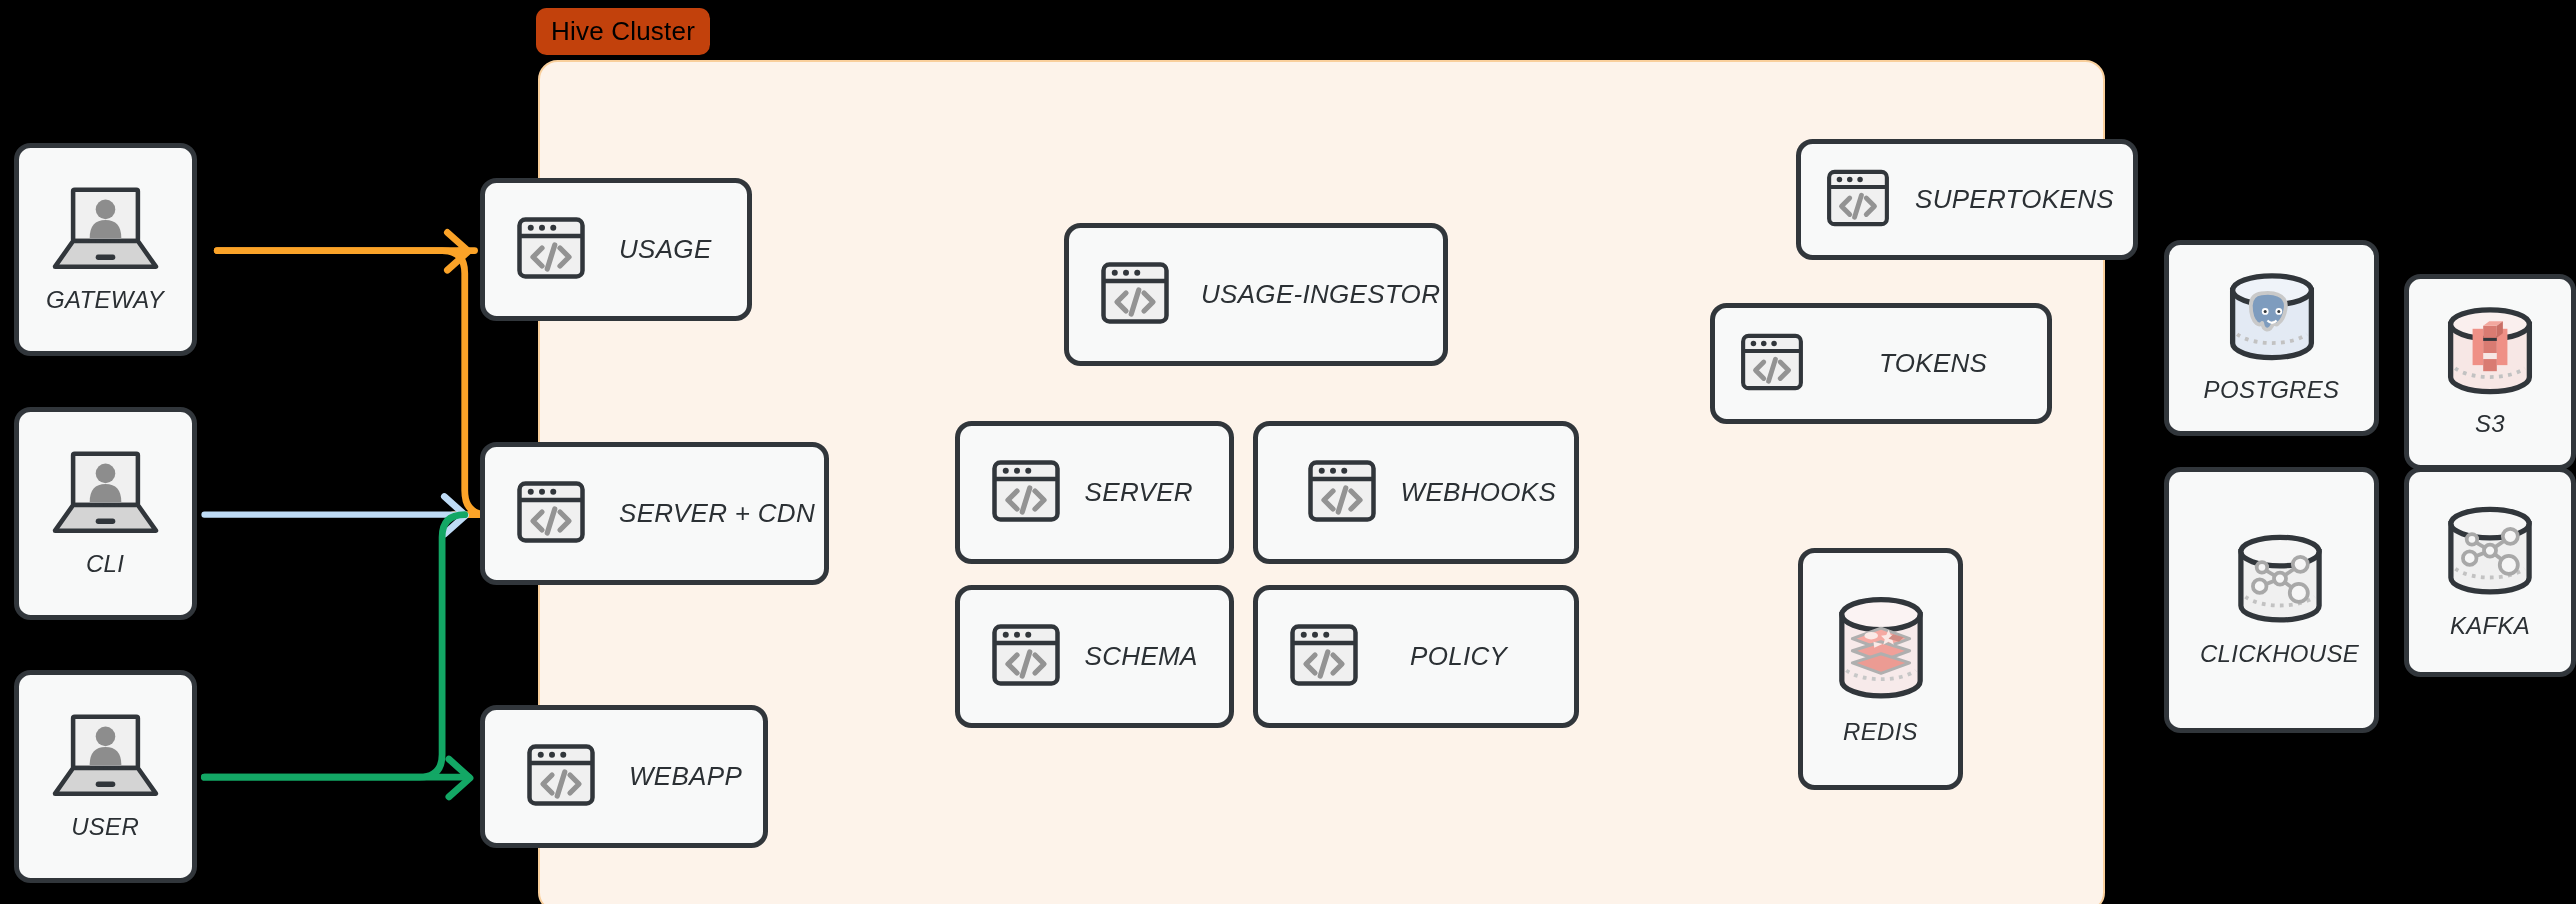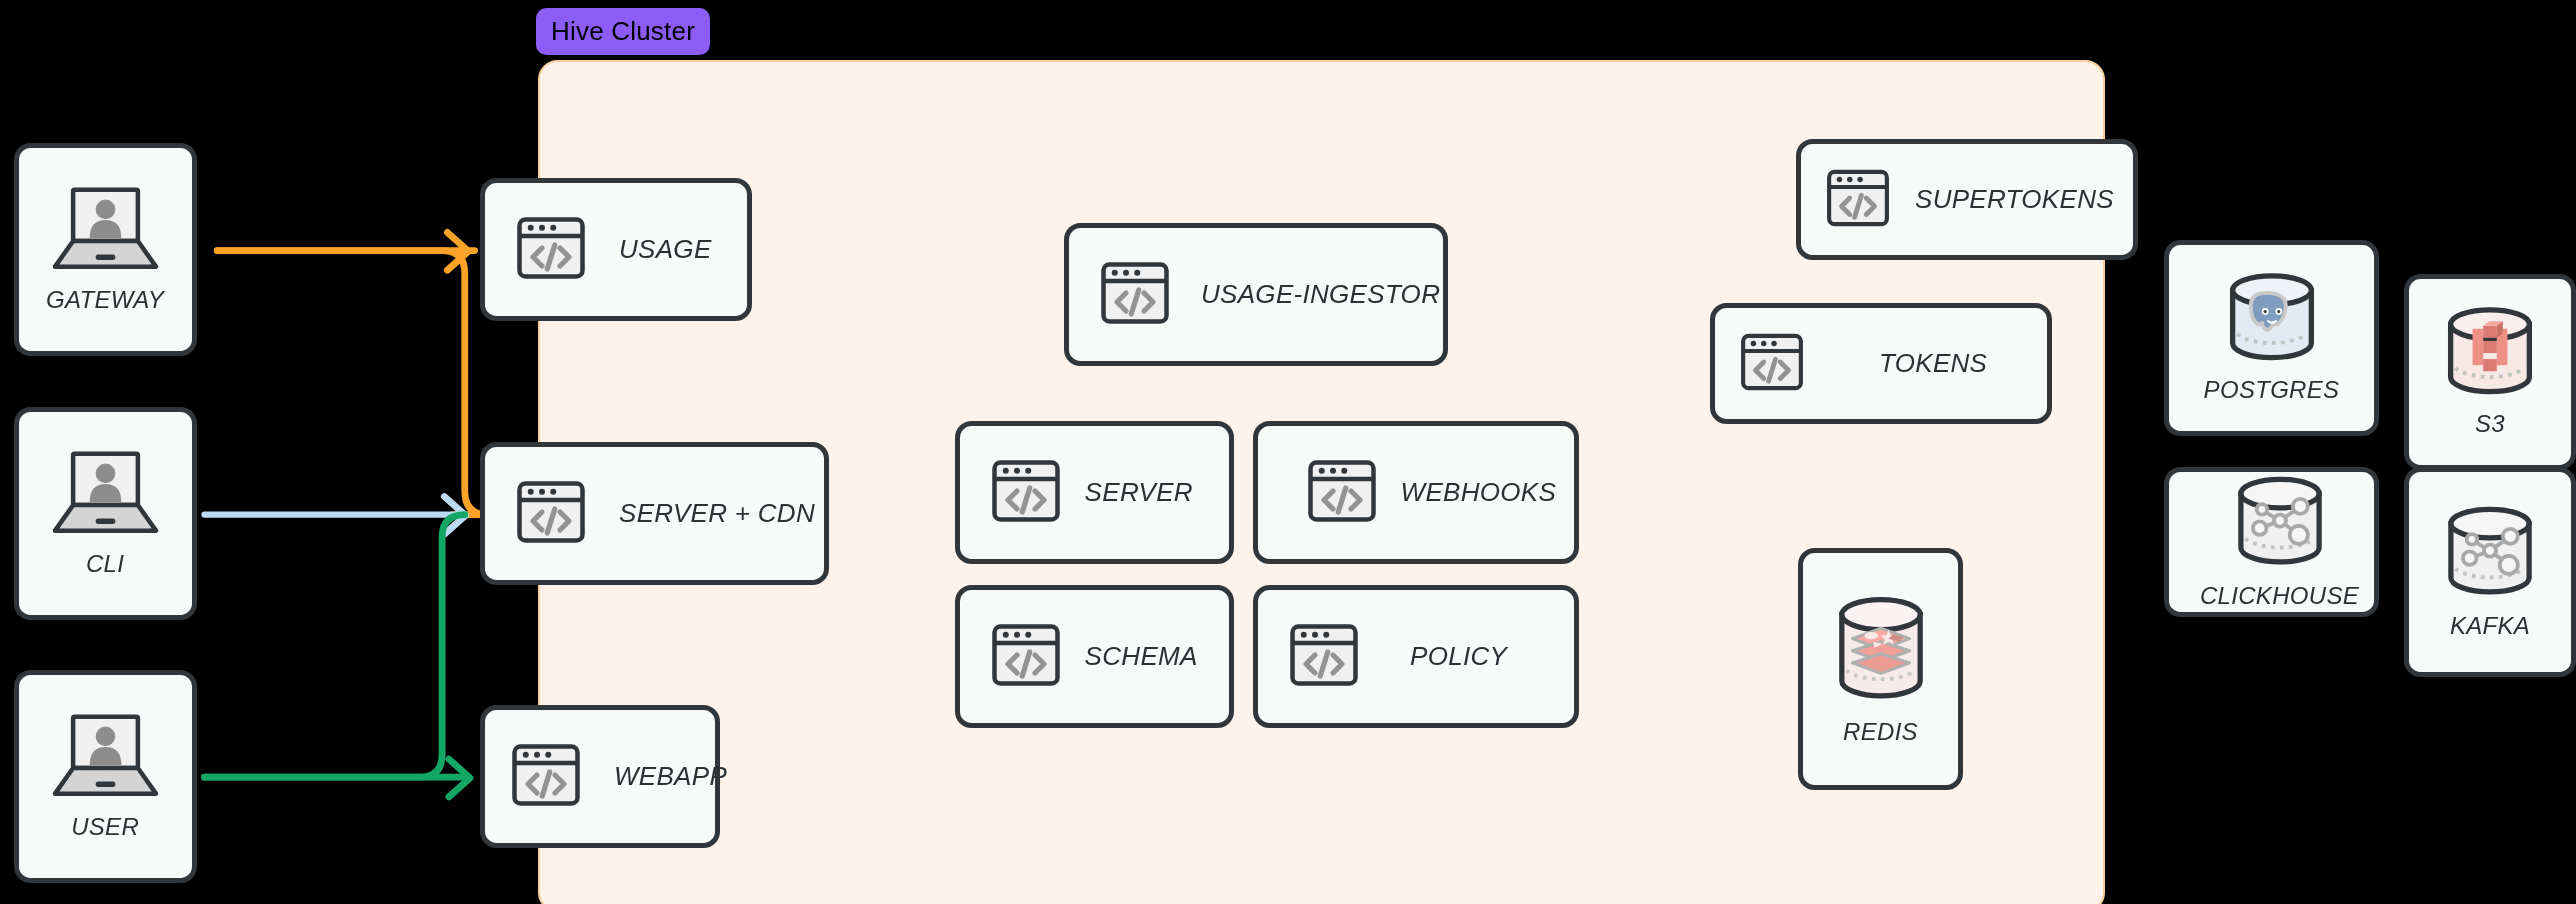--- a/index.html
+++ b/index.html
@@ -13,21 +13,21 @@
 
   
   .cluster-panel{
     position:absolute;
     background:#FDF3EA;
     border:2.3px solid #F9CF9C;
     border-radius:19.6px;
   }
   .cluster-tag{
     position:absolute;
-    background:#8b5cf6;
+    background:#c2410c;
     border-radius:10.6px;
     color:#000;
     font-size:26px;
     line-height:1;
     letter-spacing:0.2px;
     padding:9.8px 15px 11.3px 15px;
     white-space:nowrap;
   }
 
   
@@ -147,21 +147,21 @@
         <circle cx="36" cy="21" r="4" fill="#31363B"></circle>
         <circle cx="51" cy="21" r="4" fill="#31363B"></circle>
         <polyline points="36,48 24,60 36,72" fill="none" stroke="#939393" stroke-width="7" stroke-linecap="round" stroke-linejoin="round"></polyline>
         <polyline points="60,48 72,60 60,72" fill="none" stroke="#939393" stroke-width="7" stroke-linecap="round" stroke-linejoin="round"></polyline>
         <line x1="53" y1="44" x2="43" y2="76" stroke="#939393" stroke-width="7" stroke-linecap="round"></line>
       </svg>
     </span>
     <span class="node-label" style="margin-left:32px;">SERVER + CDN</span>
   </div>
 
-  <div class="node horiz" style="left:480px; top:705px; width:240px; height:143px; padding-left:25px;">
+  <div class="node horiz" style="left:480px; top:705px; width:288px; height:143px; padding-left:40px;">
     <span class="ico">
       <svg width="72" height="72" viewBox="0 0 96 96">
         <rect x="6" y="10" width="84" height="76" rx="8" fill="#F0F0F0" stroke="#31363B" stroke-width="6"></rect>
         <path d="M 6 32 L 90 32" stroke="#31363B" stroke-width="6"></path>
         <circle cx="21" cy="21" r="4" fill="#31363B"></circle>
         <circle cx="36" cy="21" r="4" fill="#31363B"></circle>
         <circle cx="51" cy="21" r="4" fill="#31363B"></circle>
         <polyline points="36,48 24,60 36,72" fill="none" stroke="#939393" stroke-width="7" stroke-linecap="round" stroke-linejoin="round"></polyline>
         <polyline points="60,48 72,60 60,72" fill="none" stroke="#939393" stroke-width="7" stroke-linecap="round" stroke-linejoin="round"></polyline>
         <line x1="53" y1="44" x2="43" y2="76" stroke="#939393" stroke-width="7" stroke-linecap="round"></line>
@@ -336,21 +336,21 @@
           <rect x="61" y="46" width="18" height="16" fill="#D97B72"></rect>
           <rect x="61" y="70" width="18" height="16" fill="#D97B72"></rect>
           <path d="M 61 26 l 8 -6 l 18 0 l -8 6 z" fill="#F3A79E"></path>
           <path d="M 79 26 l 8 -6 l 0 16 l -8 6 z" fill="#C96F66"></path>
         </g>
       </svg>
     </span>
     <span class="node-label">S3</span>
   </div>
 
-  <div class="node vert" style="left:2164px; top:467px; width:215px; height:150px;padding-left:16px;">
+  <div class="node vert" style="left:2164px; top:467px; width:215px; height:266px;padding-left:16px;">
     <span class="ico">
       <svg width="106" height="94" viewBox="0 0 140 125">
         <path d="M 18 26 L 18 98 a 52 19 0 0 0 104 0 L 122 26 Z" fill="#F0F0F0" stroke="#31363B" stroke-width="7"></path>
         <ellipse cx="70" cy="26" rx="52" ry="19" fill="#F6F6F6" stroke="#31363B" stroke-width="7"></ellipse>
         <path d="M 24 86 a 52 22 0 0 0 92 0" fill="none" stroke="#C2C2C2" stroke-width="5" stroke-dasharray="5 7"></path>
         <g stroke="#A8A8A8" stroke-width="5" fill="none">
           <line x1="70" y1="62" x2="46" y2="48"></line>
           <line x1="70" y1="62" x2="96" y2="44"></line>
           <line x1="70" y1="62" x2="44" y2="72"></line>
           <line x1="70" y1="62" x2="94" y2="80"></line>

